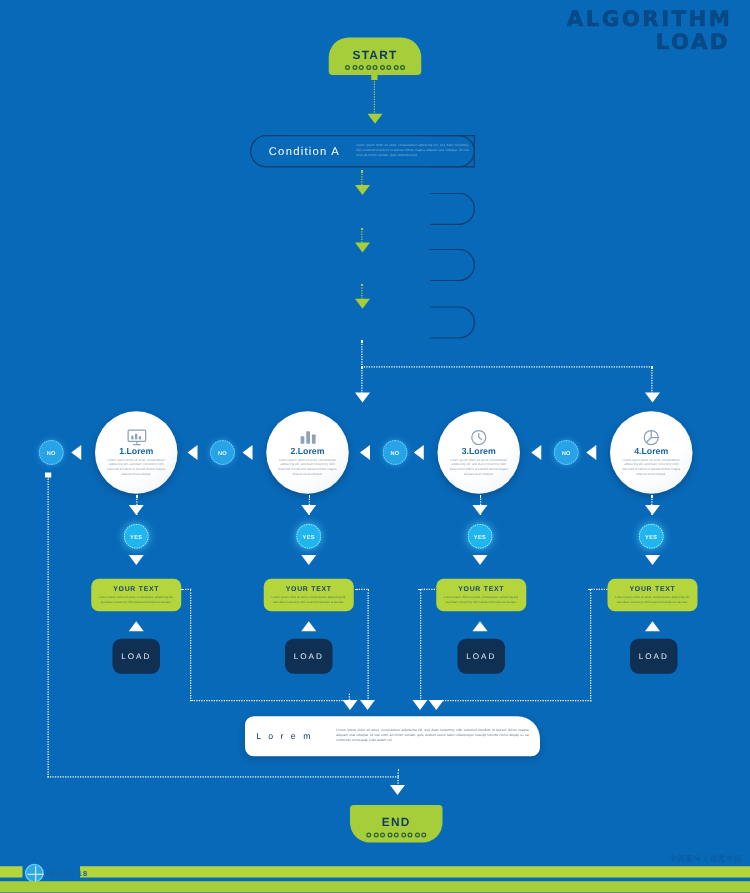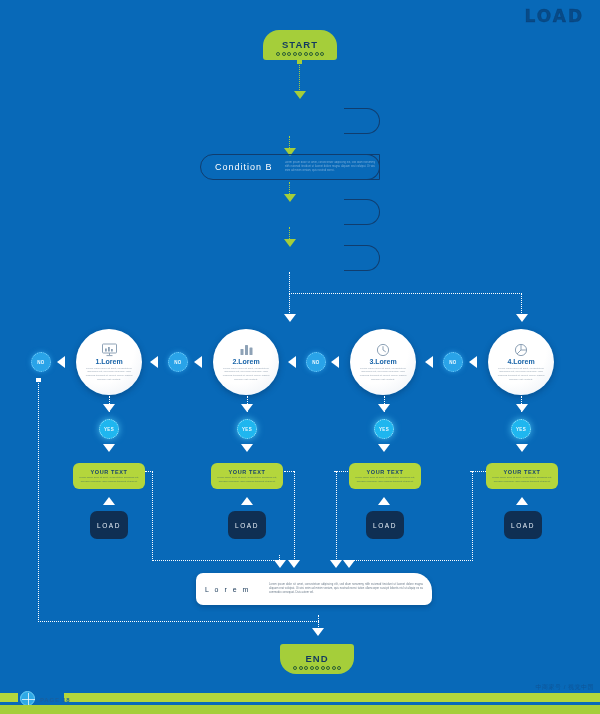--- a/index.html
+++ b/index.html
@@ -320,20 +320,21 @@
     font-size: 6px;
     letter-spacing: 0.5px;
   }
 </style>
 </head>
 <body>
 
 <div id="canvas">
 
   <div class="abs title-block">
+    <div>ALGORITHM</div>
     <div class="title-line2">LOAD</div>
   </div>
 
   <div class="abs terminator term-start">
     <span>START</span>
     <span class="dots-row">
       <i></i>
         <i></i>
         <i></i>
         <i></i>
@@ -342,29 +343,29 @@
         <i></i>
         <i></i>
         <i></i>
     </span>
   </div>
 
   <div class="abs vdot green" style="left:299px; top:62px; height:30px;"></div>
   <div class="abs arr-cap green" style="left:297px; top:60px;"></div>
   <div class="abs arrow-down green" style="left:294px; top:91px;"></div>
 
+  <div class="abs cond" style="top:108px;">
+    <div class="cond-label">Condition  A</div>
+    <div class="cond-text">Lorem ipsum dolor sit amet, consectetuer adipiscing elit, sed diam nonummy nibh euismod tincidunt ut laoreet dolore magna aliquam erat volutpat. Ut wisi enim ad minim veniam, quis nostrud exerci.</div>
+  </div>
   <div class="abs cond-tail" style="top:108px;"></div>
 
   <div class="abs vdot green" style="left:289px; top:136px; height:14px;"></div>
   <div class="abs arrow-down green" style="left:284px; top:148px;"></div>
 
-  <div class="abs cond" style="top:154px;">
-    <div class="cond-label">Condition  B</div>
-    <div class="cond-text">Lorem ipsum dolor sit amet, consectetuer adipiscing elit, sed diam nonummy nibh euismod tincidunt ut laoreet dolore magna aliquam erat volutpat. Ut wisi enim ad minim veniam, quis nostrud exerci.</div>
-  </div>
   <div class="abs cond-tail" style="top:154px;"></div>
 
   <div class="abs vdot green" style="left:289px; top:182px; height:14px;"></div>
   <div class="abs arrow-down green" style="left:284px; top:194px;"></div>
 
   <div class="abs cond-tail" style="top:199px;"></div>
 
   <div class="abs vdot green" style="left:289px; top:227px; height:14px;"></div>
   <div class="abs arrow-down green" style="left:284px; top:239px;"></div>
 

